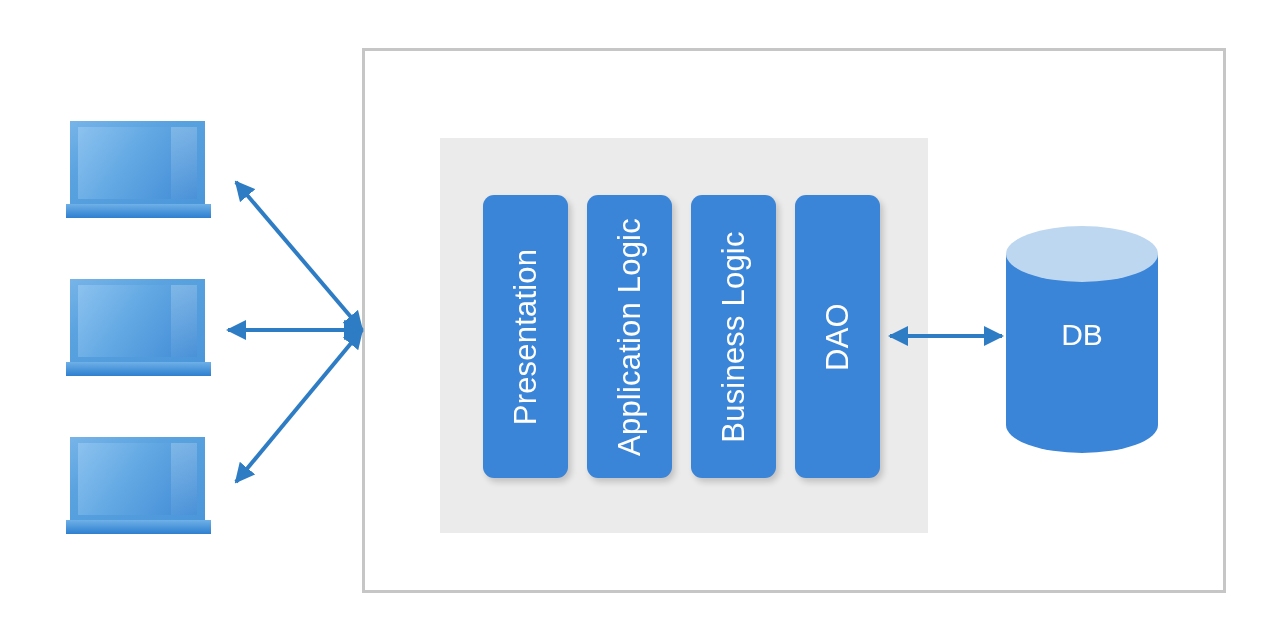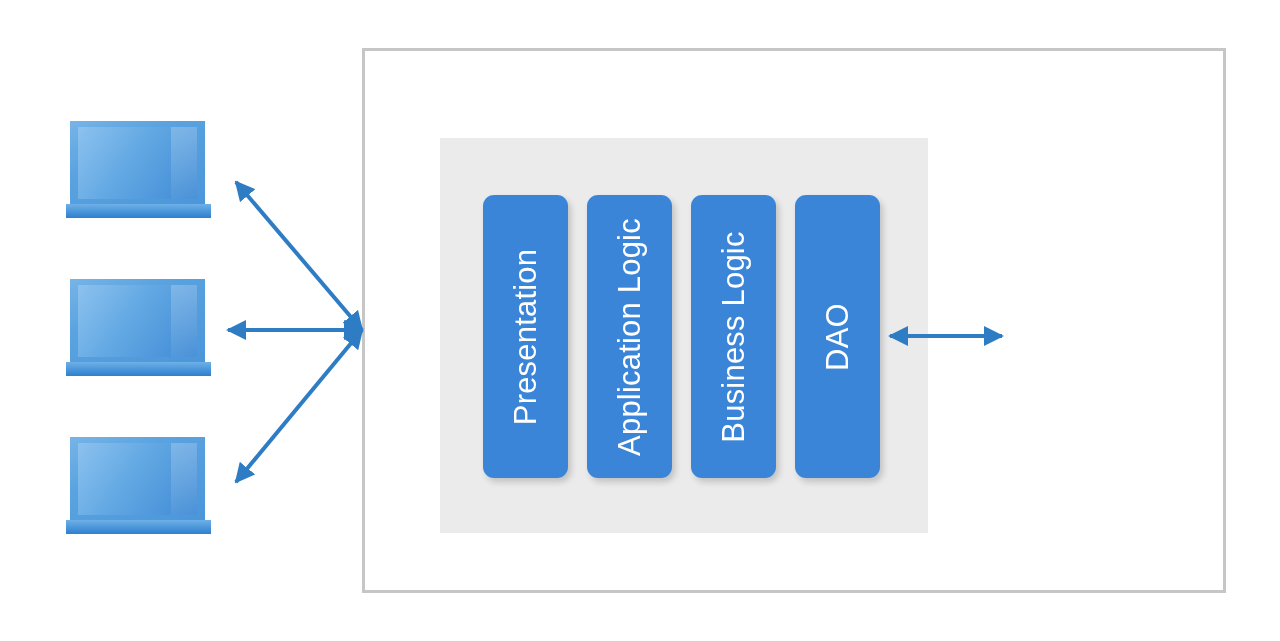--- a/index.html
+++ b/index.html
@@ -203,20 +203,25 @@
   <div class="layer-box" id="layer-1">
     <span class="layer-label">Application Logic</span>
   </div>
   <div class="layer-box" id="layer-2">
     <span class="layer-label">Business Logic</span>
   </div>
   <div class="layer-box" id="layer-3">
     <span class="layer-label">DAO</span>
   </div>
 
+  <div class="db-cylinder">
+    <div class="db-body"></div>
+    <div class="db-top"></div>
+    <div class="db-label">DB</div>
+  </div>
 
   <svg id="arrows" viewBox="0 0 1280 641" xmlns="http://www.w3.org/2000/svg">
     <defs>
       <marker id="arrowEnd" viewBox="0 0 10 10" refX="9" refY="5" markerWidth="5" markerHeight="5" orient="auto-start-reverse">
         <path d="M 0 0 L 10 5 L 0 10 z" fill="#2e7cc4"></path>
       </marker>
       <marker id="arrowStart" viewBox="0 0 10 10" refX="9" refY="5" markerWidth="5" markerHeight="5" orient="auto-start-reverse">
         <path d="M 0 0 L 10 5 L 0 10 z" fill="#2e7cc4"></path>
       </marker>
     </defs>

